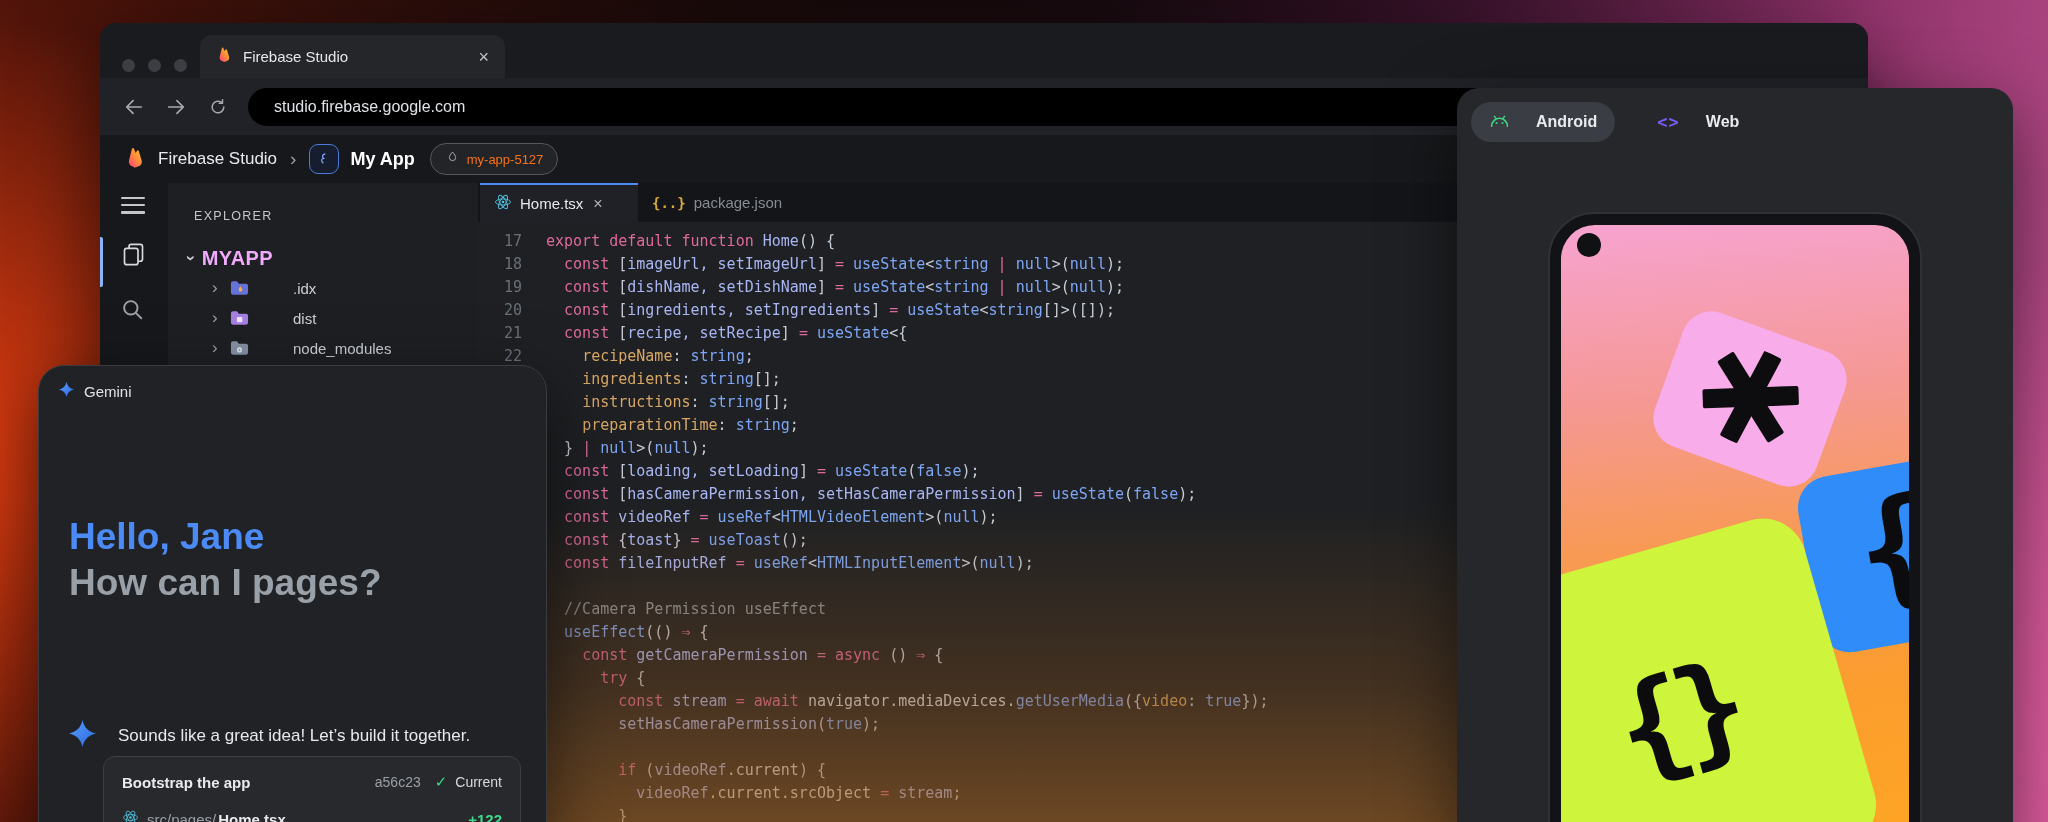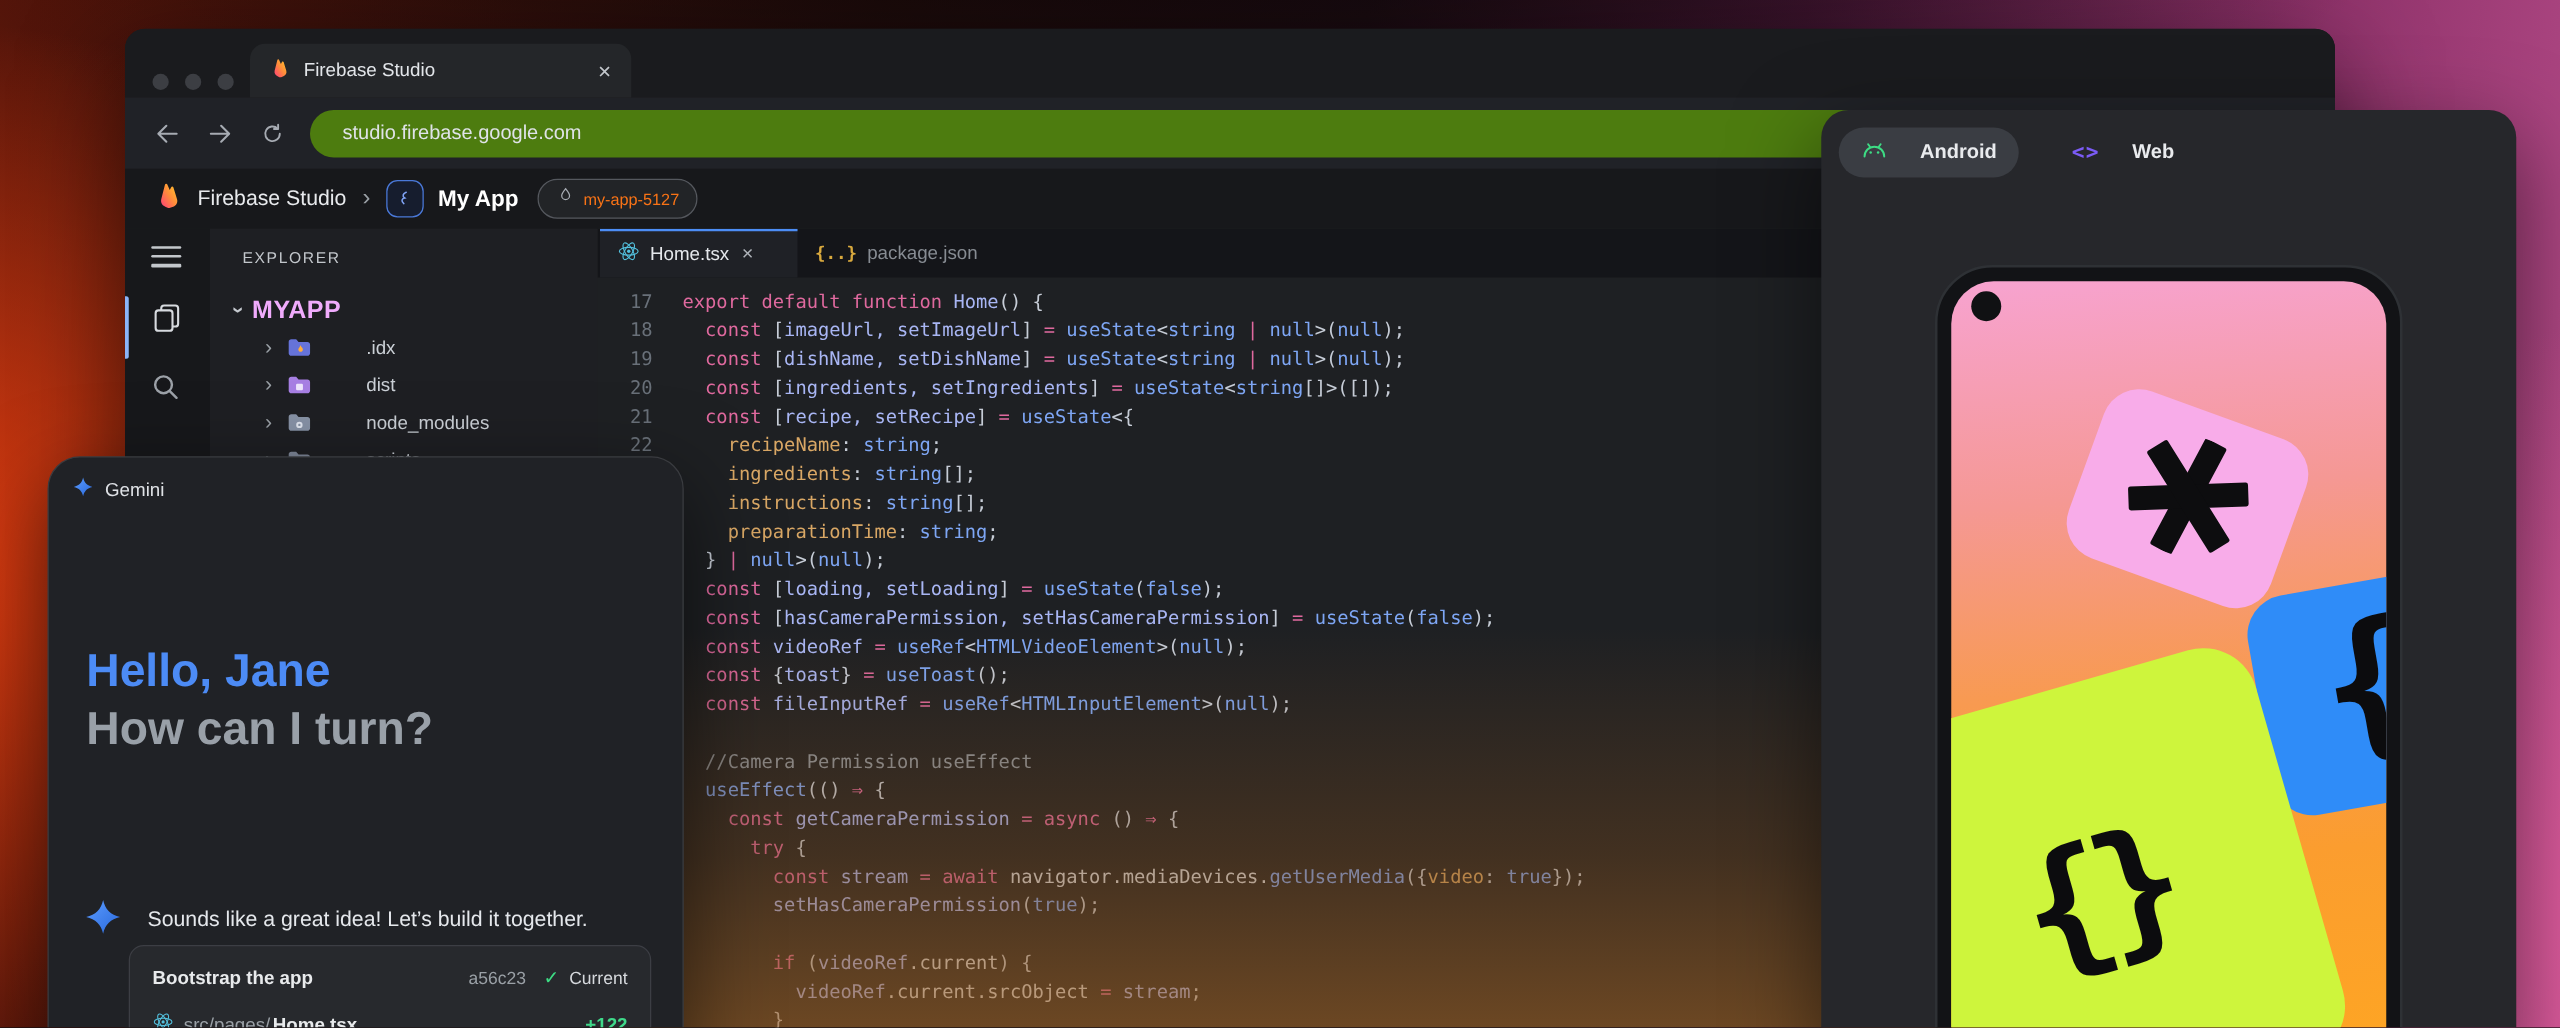--- a/index.html
+++ b/index.html
@@ -18,41 +18,41 @@
     border-radius:16px 16px 0 0;box-shadow:0 30px 80px rgba(0,0,0,.55);z-index:1;overflow:hidden;}
   .titlebar{position:relative;height:55px;background:#1A1B1E;}
   .dots{position:absolute;left:22px;top:36px;display:flex;gap:13px;}
   .dot{width:13px;height:13px;border-radius:50%;background:#3C3E43;}
   .tab{position:absolute;left:100px;bottom:0;width:305px;height:43px;background:#242629;
     border-radius:12px 12px 0 0;display:flex;align-items:center;padding:0 16px;gap:10px;}
   .tab-title{flex:1;font-size:15px;color:#E3E6EA;}
   .tab-close{font-size:18px;color:#C2C6CB;line-height:1;}
   .urlrow{height:57px;background:#202227;display:flex;align-items:center;padding:0 34px 0 22px;gap:18px;}
   .nav-ic{width:24px;height:24px;display:flex;align-items:center;justify-content:center;}
-  .url-pill{flex:1;height:38px;background:#4d7c0f;border-radius:19px;display:flex;align-items:center;
+  .url-pill{flex:1;height:38px;background:#000000;border-radius:19px;display:flex;align-items:center;
     padding:0 26px;font-size:16px;color:#DFE3E8;}
   .appheader{height:48px;background:#17181B;display:flex;align-items:center;padding-left:24px;gap:11px;}
   .brand{font-size:17px;color:#E8EAED;}
   .bc-chev{font-size:19px;color:#9AA0A6;margin:0 2px;}
   .proto-ic{width:30px;height:30px;border-radius:9px;border:1.5px solid #4A79D9;background:#161D2E;
     display:flex;align-items:center;justify-content:center;}
   .app-name{font-size:18px;font-weight:700;color:#FFFFFF;}
   .proj-pill{height:32px;border-radius:16px;border:1px solid #55585E;background:#222427;
     display:flex;align-items:center;gap:7px;padding:0 14px;margin-left:4px;}
   .proj-label{font-size:13px;color:#f97316;}
   .main{display:flex;height:650px;}
   
   .activitybar{position:relative;width:68px;background:#17181B;flex:none;}
   .ab-menu{position:absolute;left:21px;top:14px;display:flex;flex-direction:column;gap:5px;}
   .ab-menu i{display:block;width:24px;height:2.2px;background:#C3C7CC;border-radius:1px;}
   .ab-item{position:absolute;left:20px;}
   .ab-indicator{position:absolute;left:0;top:54px;width:3px;height:50px;background:#8AB4F8;border-radius:0 2px 2px 0;}
   
   .explorer{width:310px;background:#1E1F23;flex:none;padding-top:16px;}
-  .xp-title{margin-left:26px;font-size:12.5px;letter-spacing:1.3px;color:#C2C6CB;}
+  .xp-title{margin-left:26px;font-size:12.5px;letter-spacing:1.3px;color:#C2C6CB;margin-top:10px;}
   .tree{margin-top:20px;}
   .tree-row{height:30px;display:flex;align-items:center;padding-left:26px;gap:8px;}
   .tree-row.root{padding-left:20px;font-weight:700;}
   .root-chev{display:inline-block;transform:rotate(90deg);color:#C6CAD0;font-size:17px;}
   .root-label{font-size:20px;color:#f0abfc;letter-spacing:.4px;}
   .tree .item{padding-left:44px;}
   .tree-chev{color:#9AA0A6;font-size:17px;width:10px;}
   .tree-ico{display:flex;align-items:center;}
   .tree-label{font-size:15px;color:#CBD0D6;margin-left:36px;}
   
@@ -301,21 +301,21 @@
     <div class="g-head">
       <span>
         <svg width="17" height="17" viewBox="0 0 24 24">
             <path d="M12 1.5c1.2 5.8 4.7 9.3 10.5 10.5C16.7 13.2 13.2 16.7 12 22.5 10.8 16.7 7.3 13.2 1.5 12 7.3 10.8 10.8 7.3 12 1.5Z" fill="url(#sparkG)"></path>
           </svg>
       </span>
       <span class="g-head-label">Gemini</span>
     </div>
     <div class="g-title">
       <div class="hello">Hello, Jane</div>
-      <div class="help">How can I turn?</div>
+      <div class="help">How can I pages?</div>
     </div>
     <div class="g-msg g-msg2">
       <span>
         <svg width="31" height="31" viewBox="0 0 24 24">
             <path d="M12 1.5c1.2 5.8 4.7 9.3 10.5 10.5C16.7 13.2 13.2 16.7 12 22.5 10.8 16.7 7.3 13.2 1.5 12 7.3 10.8 10.8 7.3 12 1.5Z" fill="url(#sparkG)"></path>
           </svg>
       </span>
       <span class="g-msg-text">Sounds like a great idea! Let’s build it together.</span>
     </div>
     <div class="g-card">

